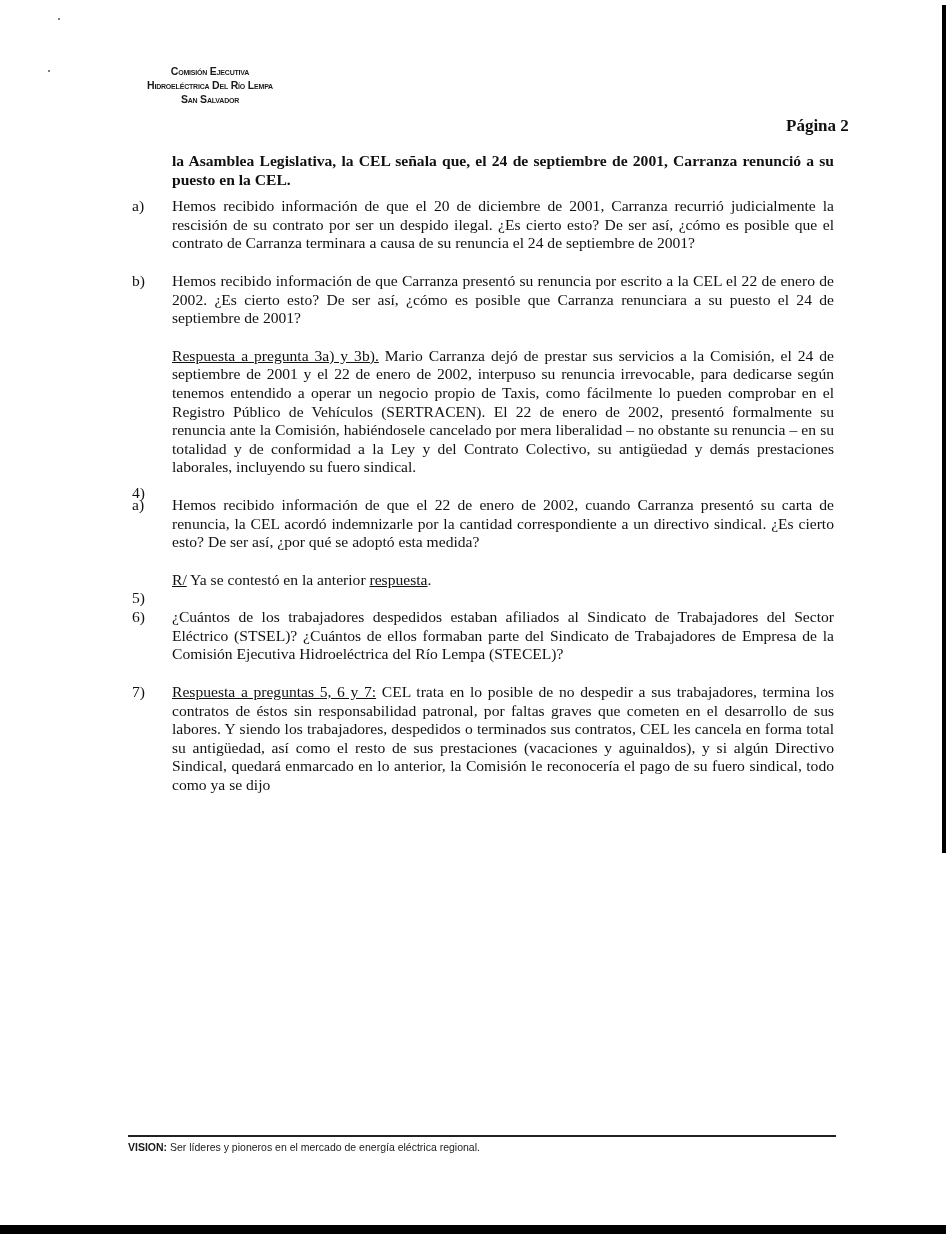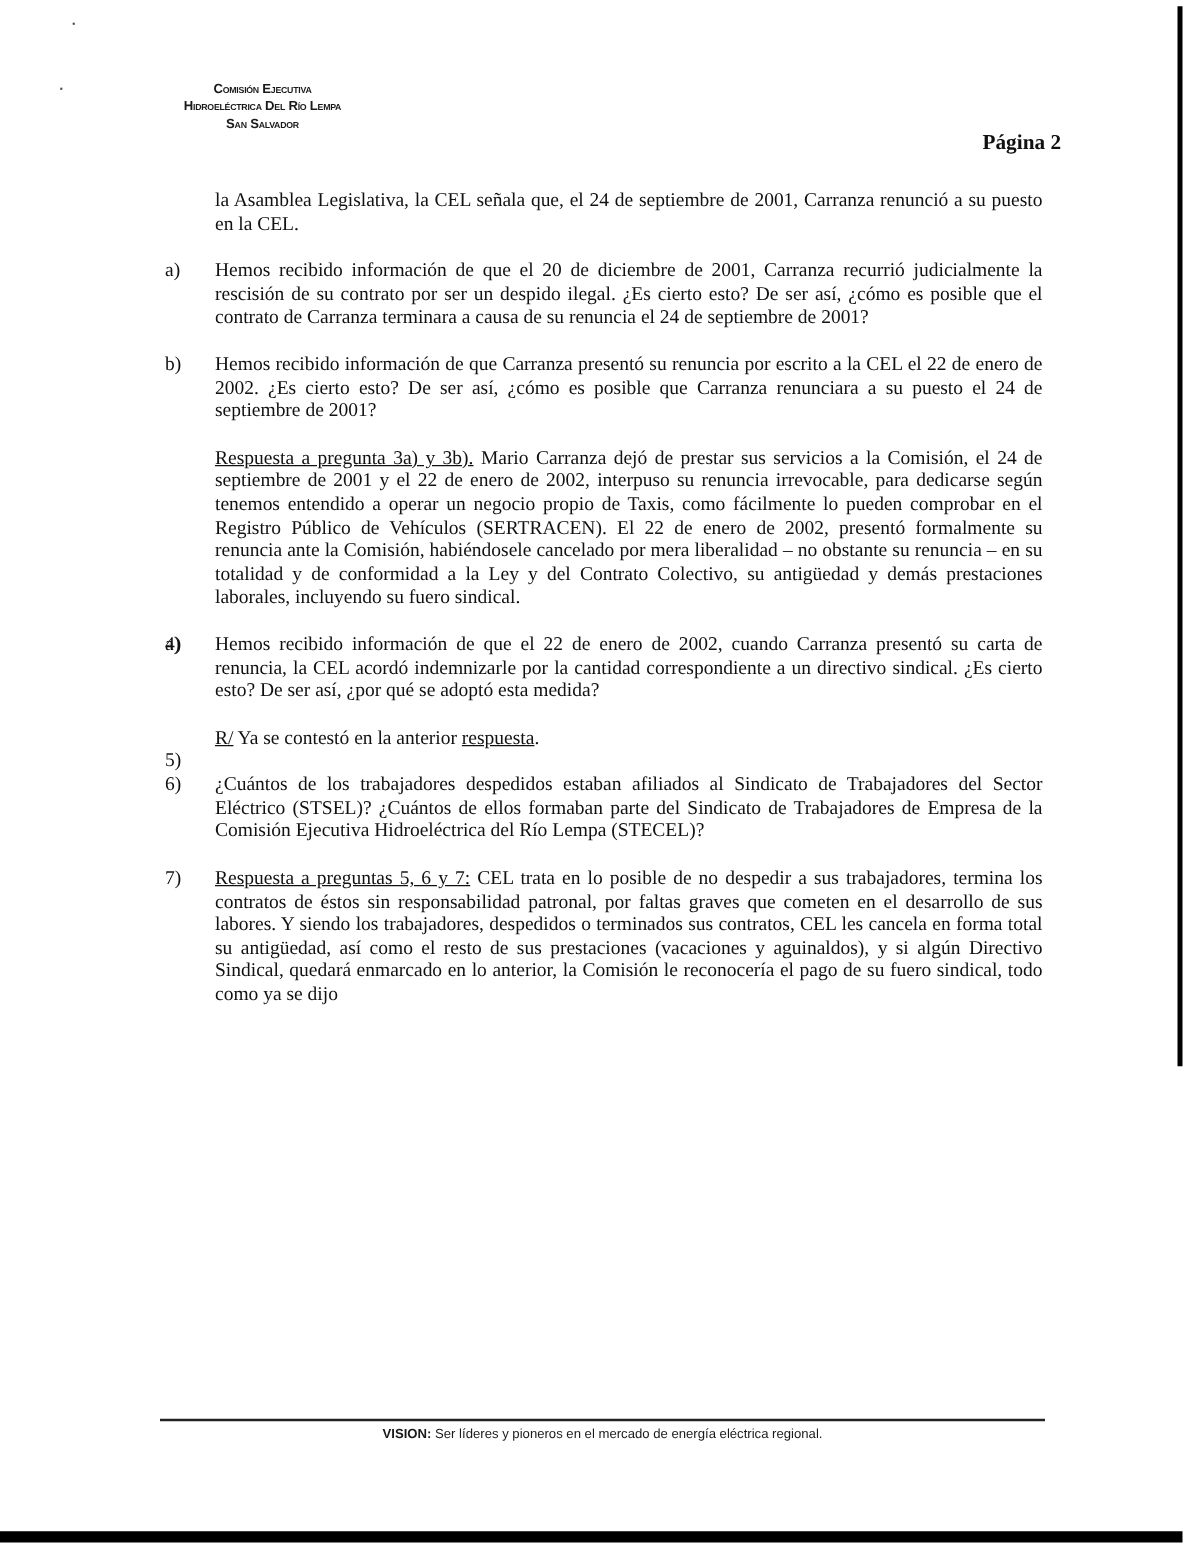--- a/index.html
+++ b/index.html
@@ -13,39 +13,39 @@
 
   .letterhead {
     position: absolute; left: 110px; top: 64px; width: 200px;
     text-align: center; font-family: "Liberation Sans", sans-serif;
     font-weight: bold; font-size: 10.5px; line-height: 14px; color: #1a1a1a;
     font-variant: small-caps; letter-spacing: -0.2px;
   }
   .letterhead div { white-space: nowrap; }
 
   .page-number {
-    position: absolute; left: 786px; top: 104px;
+    position: absolute; left: 786px; top: 116px;
     font-size: 17px; font-weight: bold; color: #111;
   }
 
   .body-text {
     position: absolute; left: 126px; top: 152px; width: 708px;
     font-size: 15.6px; line-height: 18.6px; text-align: justify;
   }
   .para { position: relative; margin: 0; }
   .item { position: relative; padding-left: 46px; }
   .item .label { position: absolute; left: 6px; top: 0; }
   .indent { padding-left: 46px; }
   .u { text-decoration: underline; }
 
   .footer-rule {
     position: absolute; left: 128px; top: 1135px; width: 708px; height: 2px; background: #222;
   }
   .footer-text {
-    position: absolute; left: 128px; top: 1141px; width: 708px; text-align: center;
+    position: absolute; left: 128px; top: 1141px; width: 708px; 
     font-family: "Liberation Sans", sans-serif; font-size: 10.5px; font-weight: bold; color: #1a1a1a;
   }
   .footer-text .light { font-weight: normal; }
 
   .scan-edge-right {
     position: absolute; left: 942px; top: 5px; width: 4px; height: 848px; background: #000;
   }
   .scan-edge-bottom {
     position: absolute; left: 0; top: 1225px; width: 946px; height: 9px; background: #000;
   }
@@ -61,33 +61,33 @@
   <div class="letterhead">
     <div>Comisión Ejecutiva</div>
     <div>Hidroeléctrica Del Río Lempa</div>
     <div>San Salvador</div>
   </div>
 
   <div class="page-number">Página 2</div>
 
   <div class="body-text">
 
-    <p class="para indent" style="margin-bottom:19px;">la Asamblea Legislativa, la CEL señala que, el 24 de septiembre de 2001, Carranza renunció a su puesto en la CEL.</p>
+    <p class="para indent" style="margin-bottom:8px;font-weight:bold;">la Asamblea Legislativa, la CEL señala que, el 24 de septiembre de 2001, Carranza renunció a su puesto en la CEL.</p>
 
     <div class="para item" style="margin-bottom:19px;">
       <span class="label">a)</span>
       <span>Hemos recibido información de que el 20 de diciembre de 2001, Carranza recurrió judicialmente la rescisión de su contrato por ser un despido ilegal.  ¿Es cierto esto? De ser así, ¿cómo es posible que el contrato de Carranza terminara a causa de su renuncia el 24 de septiembre de 2001?</span>
     </div>
 
     <div class="para item" style="margin-bottom:19px;">
       <span class="label">b)</span>
       <span>Hemos recibido información de que Carranza presentó su renuncia por escrito a la CEL el 22 de enero de 2002.  ¿Es cierto esto?  De ser así,  ¿cómo es posible que Carranza renunciara a su puesto el 24 de septiembre de 2001?</span>
     </div>
 
-    <div class="para indent" style="margin-bottom:19px;">
+    <div class="para indent" style="margin-bottom:7px;">
       <span class="u">Respuesta a pregunta 3a) y 3b).</span><span> Mario Carranza dejó de prestar sus servicios a la Comisión, el 24 de septiembre de 2001 y el 22 de enero de 2002, interpuso su renuncia irrevocable, para dedicarse según tenemos entendido a operar un negocio propio de Taxis, como fácilmente lo pueden comprobar en el Registro Público de Vehículos (SERTRACEN).  El 22 de enero de 2002, presentó formalmente su renuncia ante la Comisión, habiéndosele cancelado por mera liberalidad – no obstante su renuncia – en su totalidad y de conformidad a la Ley y del Contrato Colectivo, su antigüedad y demás prestaciones laborales, incluyendo su fuero sindical.</span>
     </div>
 
     <div class="para item" style="margin-bottom:19px;">
       <span class="label">4)</span>
     </div>
 
     <div class="para item" style="margin-bottom:19px;">
       <span class="label">a)</span>
       <span>Hemos recibido información de que el 22 de enero de 2002, cuando Carranza presentó su carta de renuncia, la CEL acordó indemnizarle por la cantidad correspondiente a un directivo sindical.  ¿Es cierto esto?  De ser así, ¿por qué se adoptó esta medida?</span>

